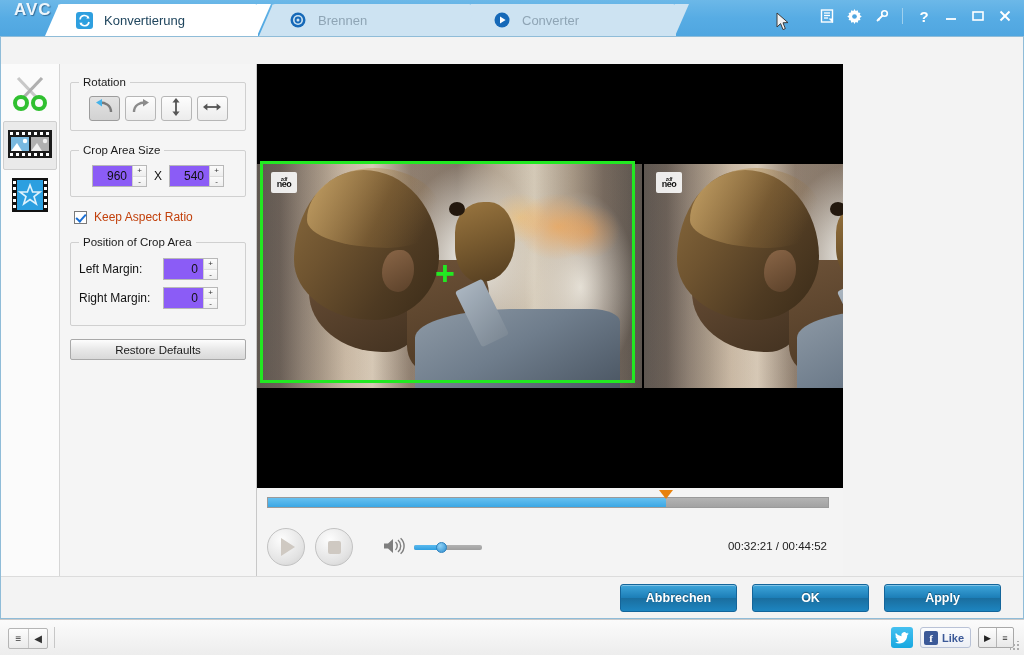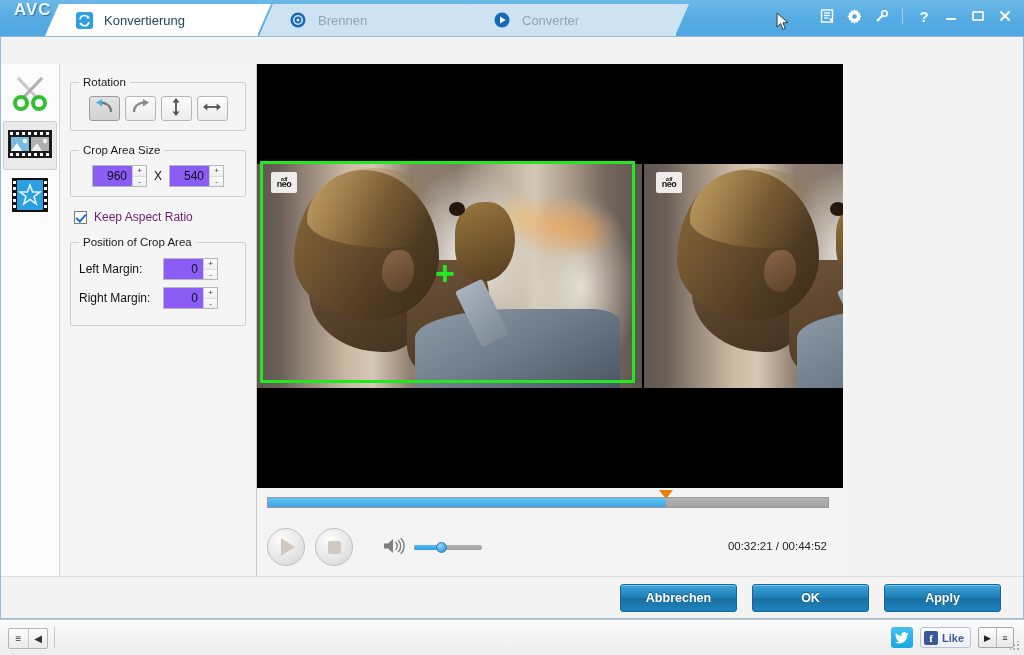--- a/index.html
+++ b/index.html
@@ -154,21 +154,21 @@
   .keep-ar { display: flex; align-items: center; gap: 7px; margin: 2px 0 12px 4px; }
   .cbx {
     width: 13px; height: 13px; border: 1px solid #7a7a7a; background: #fff;
     position: relative;
   }
   .cbx.checked::after {
     content: ""; position: absolute; left: 3px; top: 0px;
     width: 4px; height: 8px; border: solid #1a6fd4; border-width: 0 2px 2px 0;
     transform: rotate(42deg);
   }
-  .keep-ar label { font-size: 12px; color: #701a75; }
+  .keep-ar label { font-size: 12px; color: #c2410c; }
 
   .marg-row { display: flex; align-items: center; margin: 4px 0 7px 0; }
   .marg-row .ml { width: 84px; font-size: 12px; color: #111; }
 
   .restore-btn {
     display: block; width: 100%; height: 21px; margin-top: 4px;
     background: linear-gradient(180deg,#fdfdfd 0%,#e7e7e7 52%,#d9d9d9 100%);
     border: 1px solid #a9a9a9; border-radius: 2px;
     font-size: 11.5px; color: #1a1a1a; font-family: "Liberation Sans", sans-serif;
   }
@@ -647,20 +647,21 @@
           <div class="spin">
             <span class="val">0</span>
             <span class="arrows">
               <div>+</div>
               <div>-</div>
             </span>
           </div>
         </div>
       </fieldset>
 
+      <button class="restore-btn">Restore Defaults</button>
     </div>
 
     <div class="preview-col">
 
       <div class="video-stage">
 
         <div class="vid" style="left:0px; width:385px;">
           <div class="vid-inner" style="top:100px; height:224px;">
             <div class="scene"></div>
             <div class="hair-back" style="left:37px; top:6px; width:145px; height:150px;"></div>

